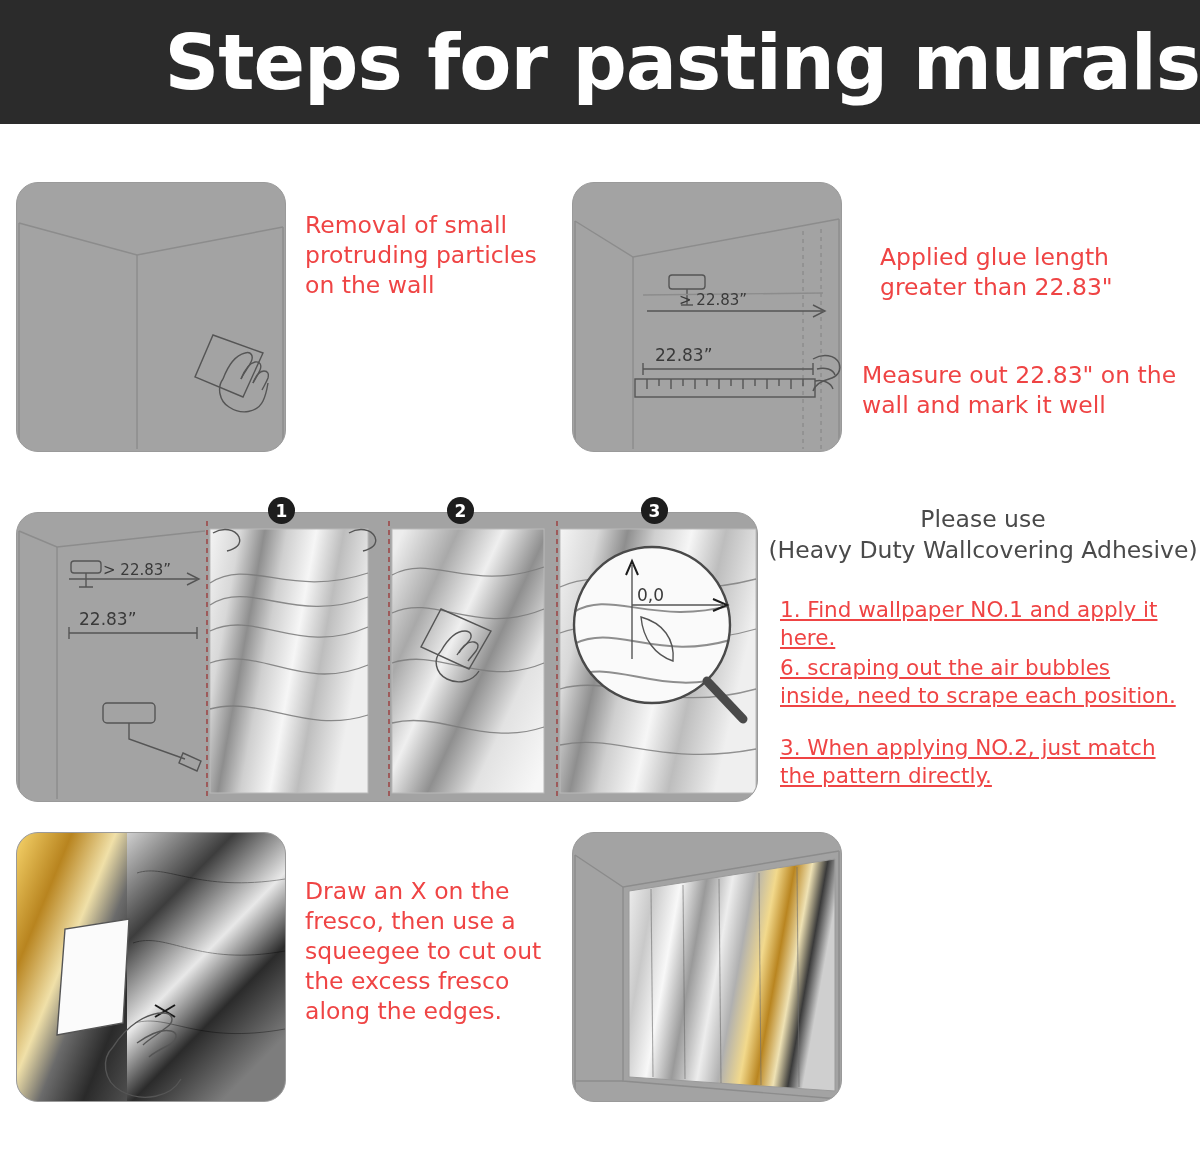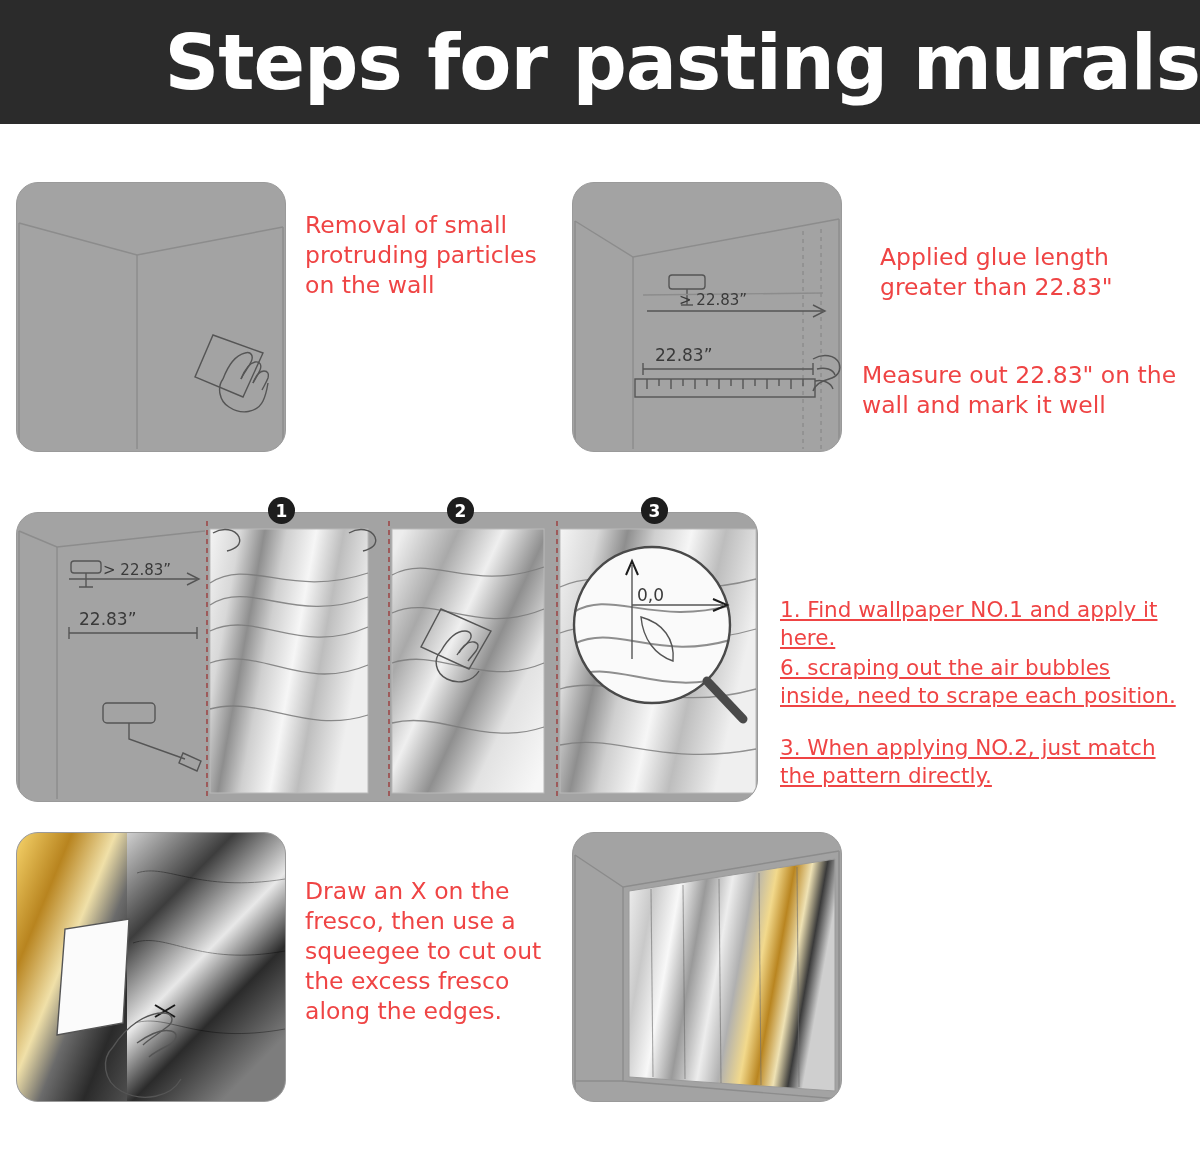--- a/index.html
+++ b/index.html
@@ -262,20 +262,24 @@
       <path class="stroke-d" d="M615 146 L615 52" stroke="#1d1d1d" stroke-width="2"></path>
       <path d="M609 62 L615 48 L621 62" fill="none" stroke="#1d1d1d" stroke-width="2"></path>
       <path class="stroke-d" d="M615 92 L706 92" stroke="#1d1d1d" stroke-width="2"></path>
       <path d="M696 86 L710 92 L696 98" fill="none" stroke="#1d1d1d" stroke-width="2"></path>
       <text class="txt" x="620" y="88" font-size="17">0,0</text>
 
       <path class="stroke-d" d="M624 104 c22,6 34,22 32,44 c-18,-6 -30,-22 -32,-44 z" fill="#fff"></path>
     </svg>
   </div>
 
+  <div id="usehead">
+    <div>Please use</div>
+    <div>(Heavy Duty Wallcovering Adhesive)</div>
+  </div>
   <div class="cap small" id="step1">1. Find wallpaper NO.1 and apply it here.</div>
   <div class="cap small" id="step2">6. scraping out the air bubbles inside, need to scrape each position.</div>
   <div class="cap small" id="step3">3. When applying NO.2, just match the pattern directly.</div>
 
   <div class="panel" id="p4">
     <svg width="268" height="268" viewBox="0 0 268 268">
       <defs>
         <linearGradient id="gold" x1="0" y1="0" x2="1" y2="1">
           <stop offset="0%" stop-color="#f6d36a"></stop>
           <stop offset="25%" stop-color="#b8841f"></stop>

